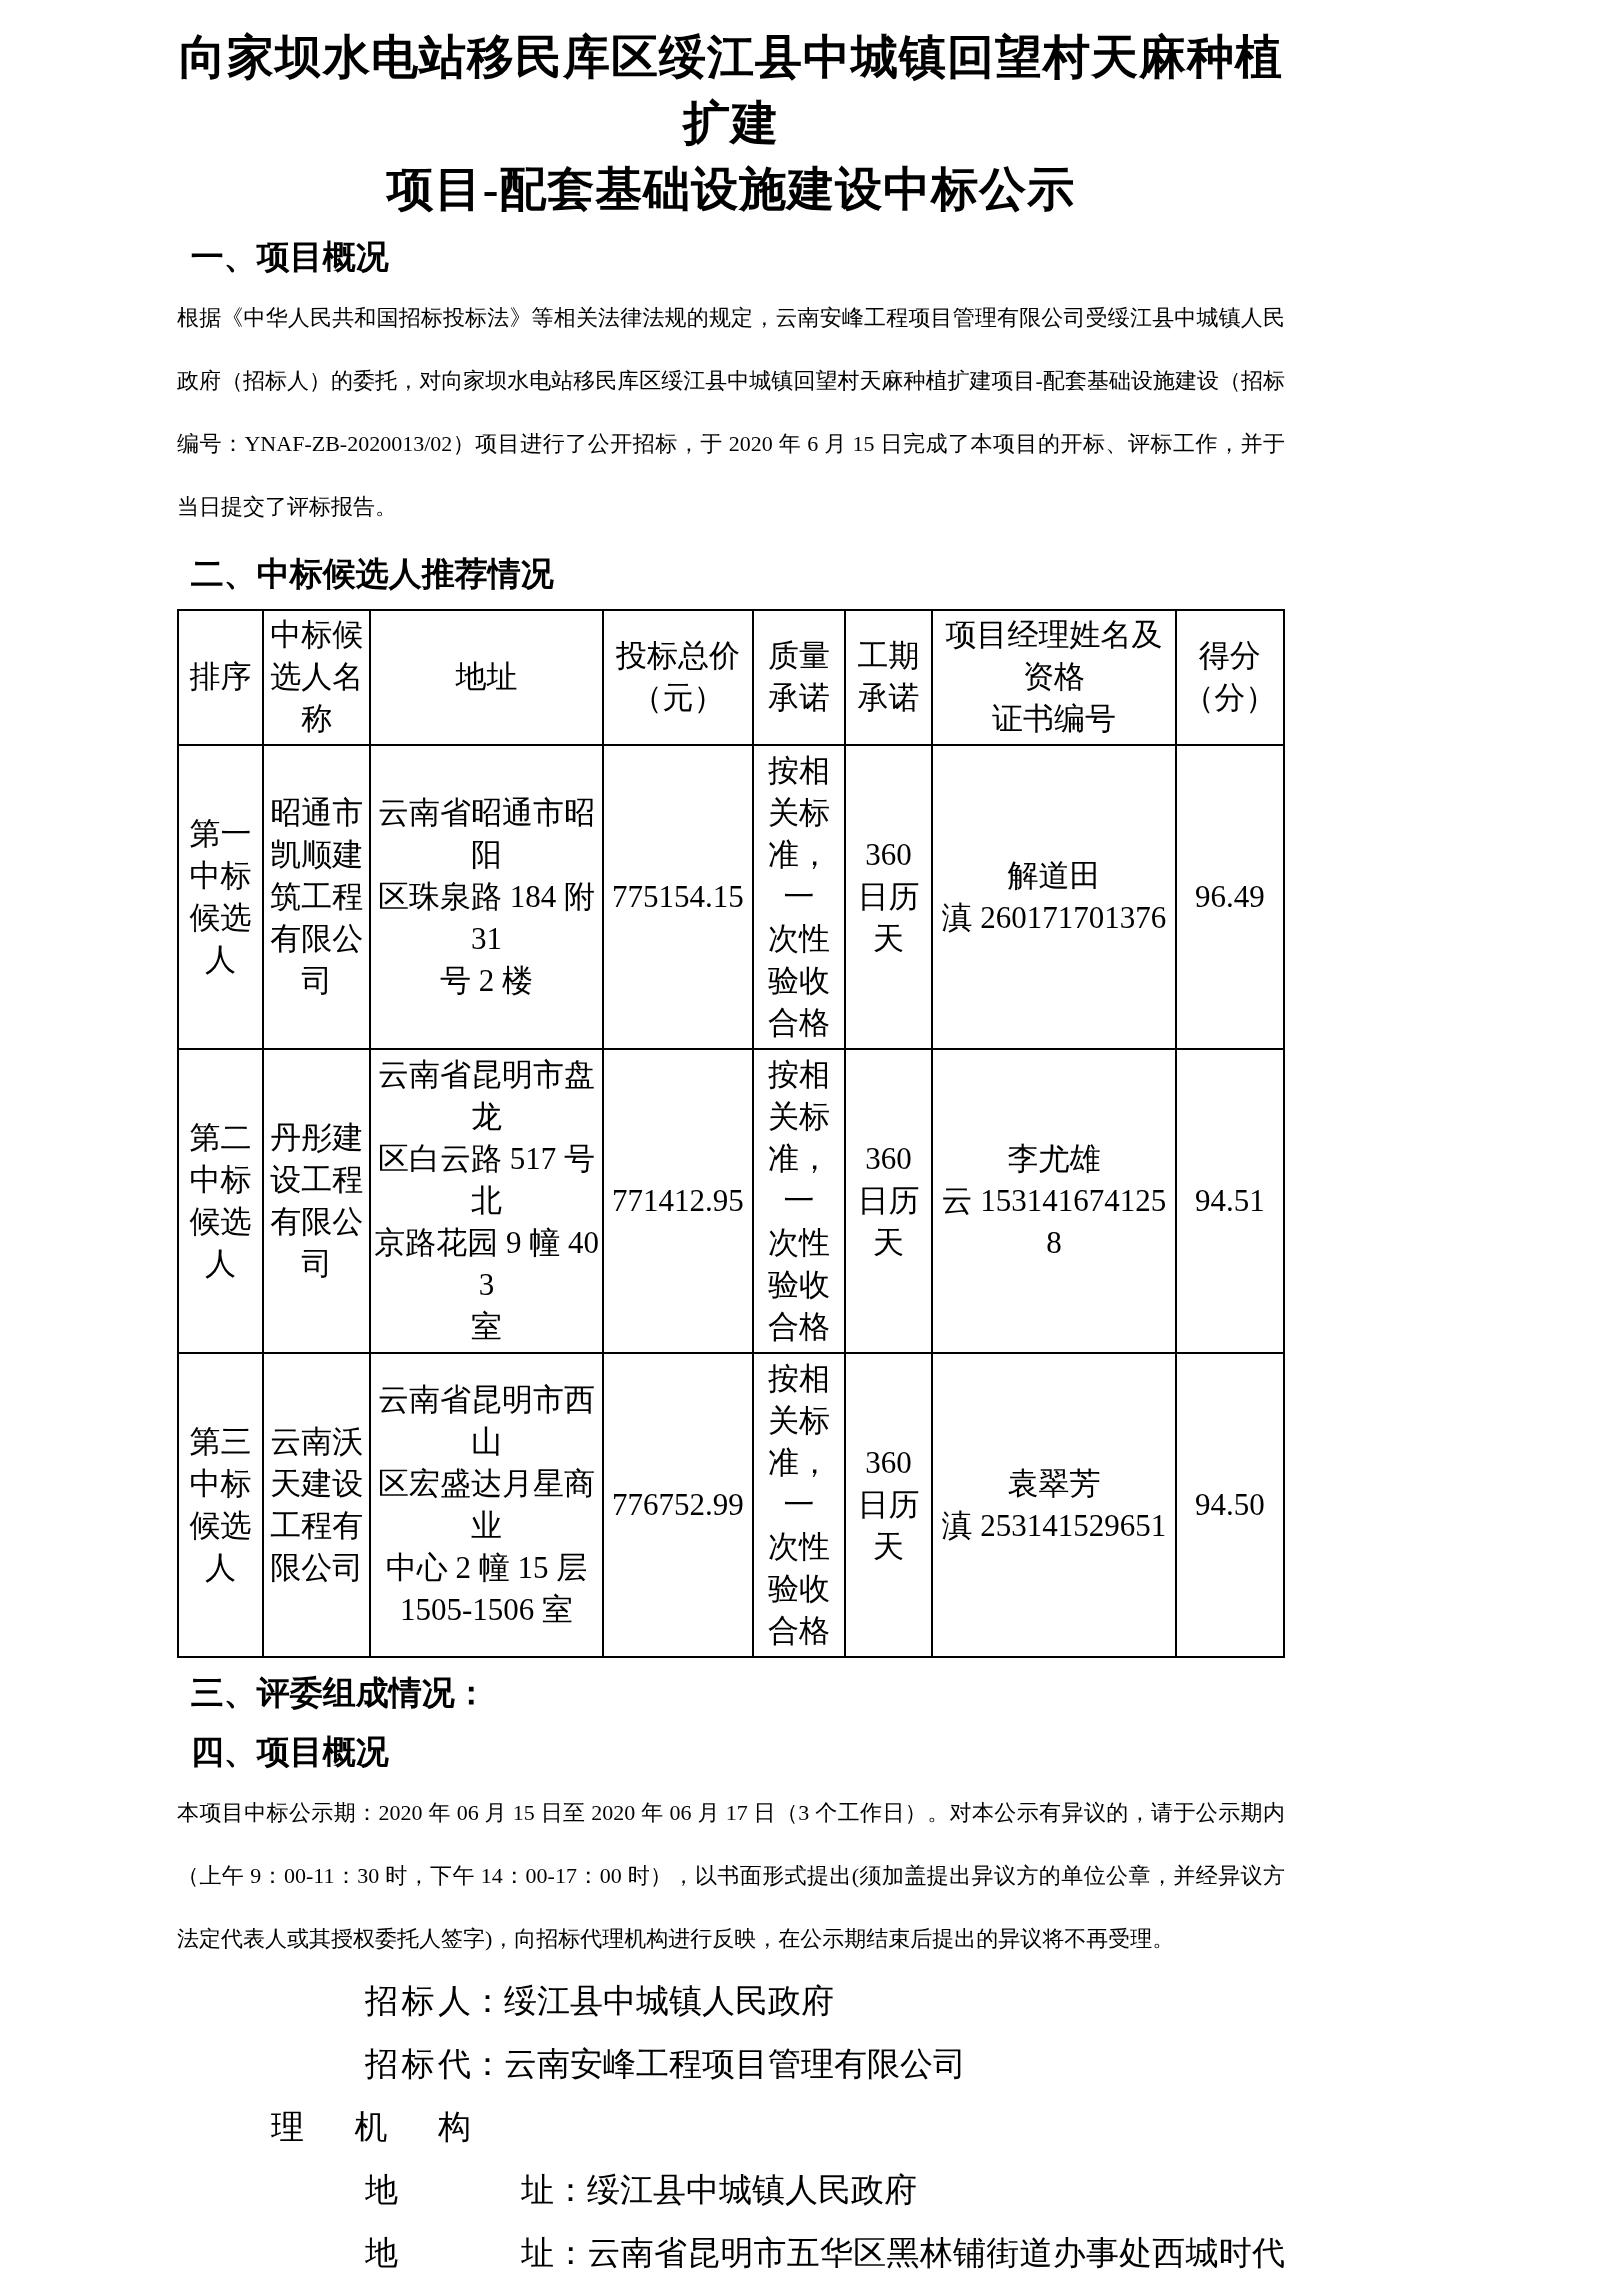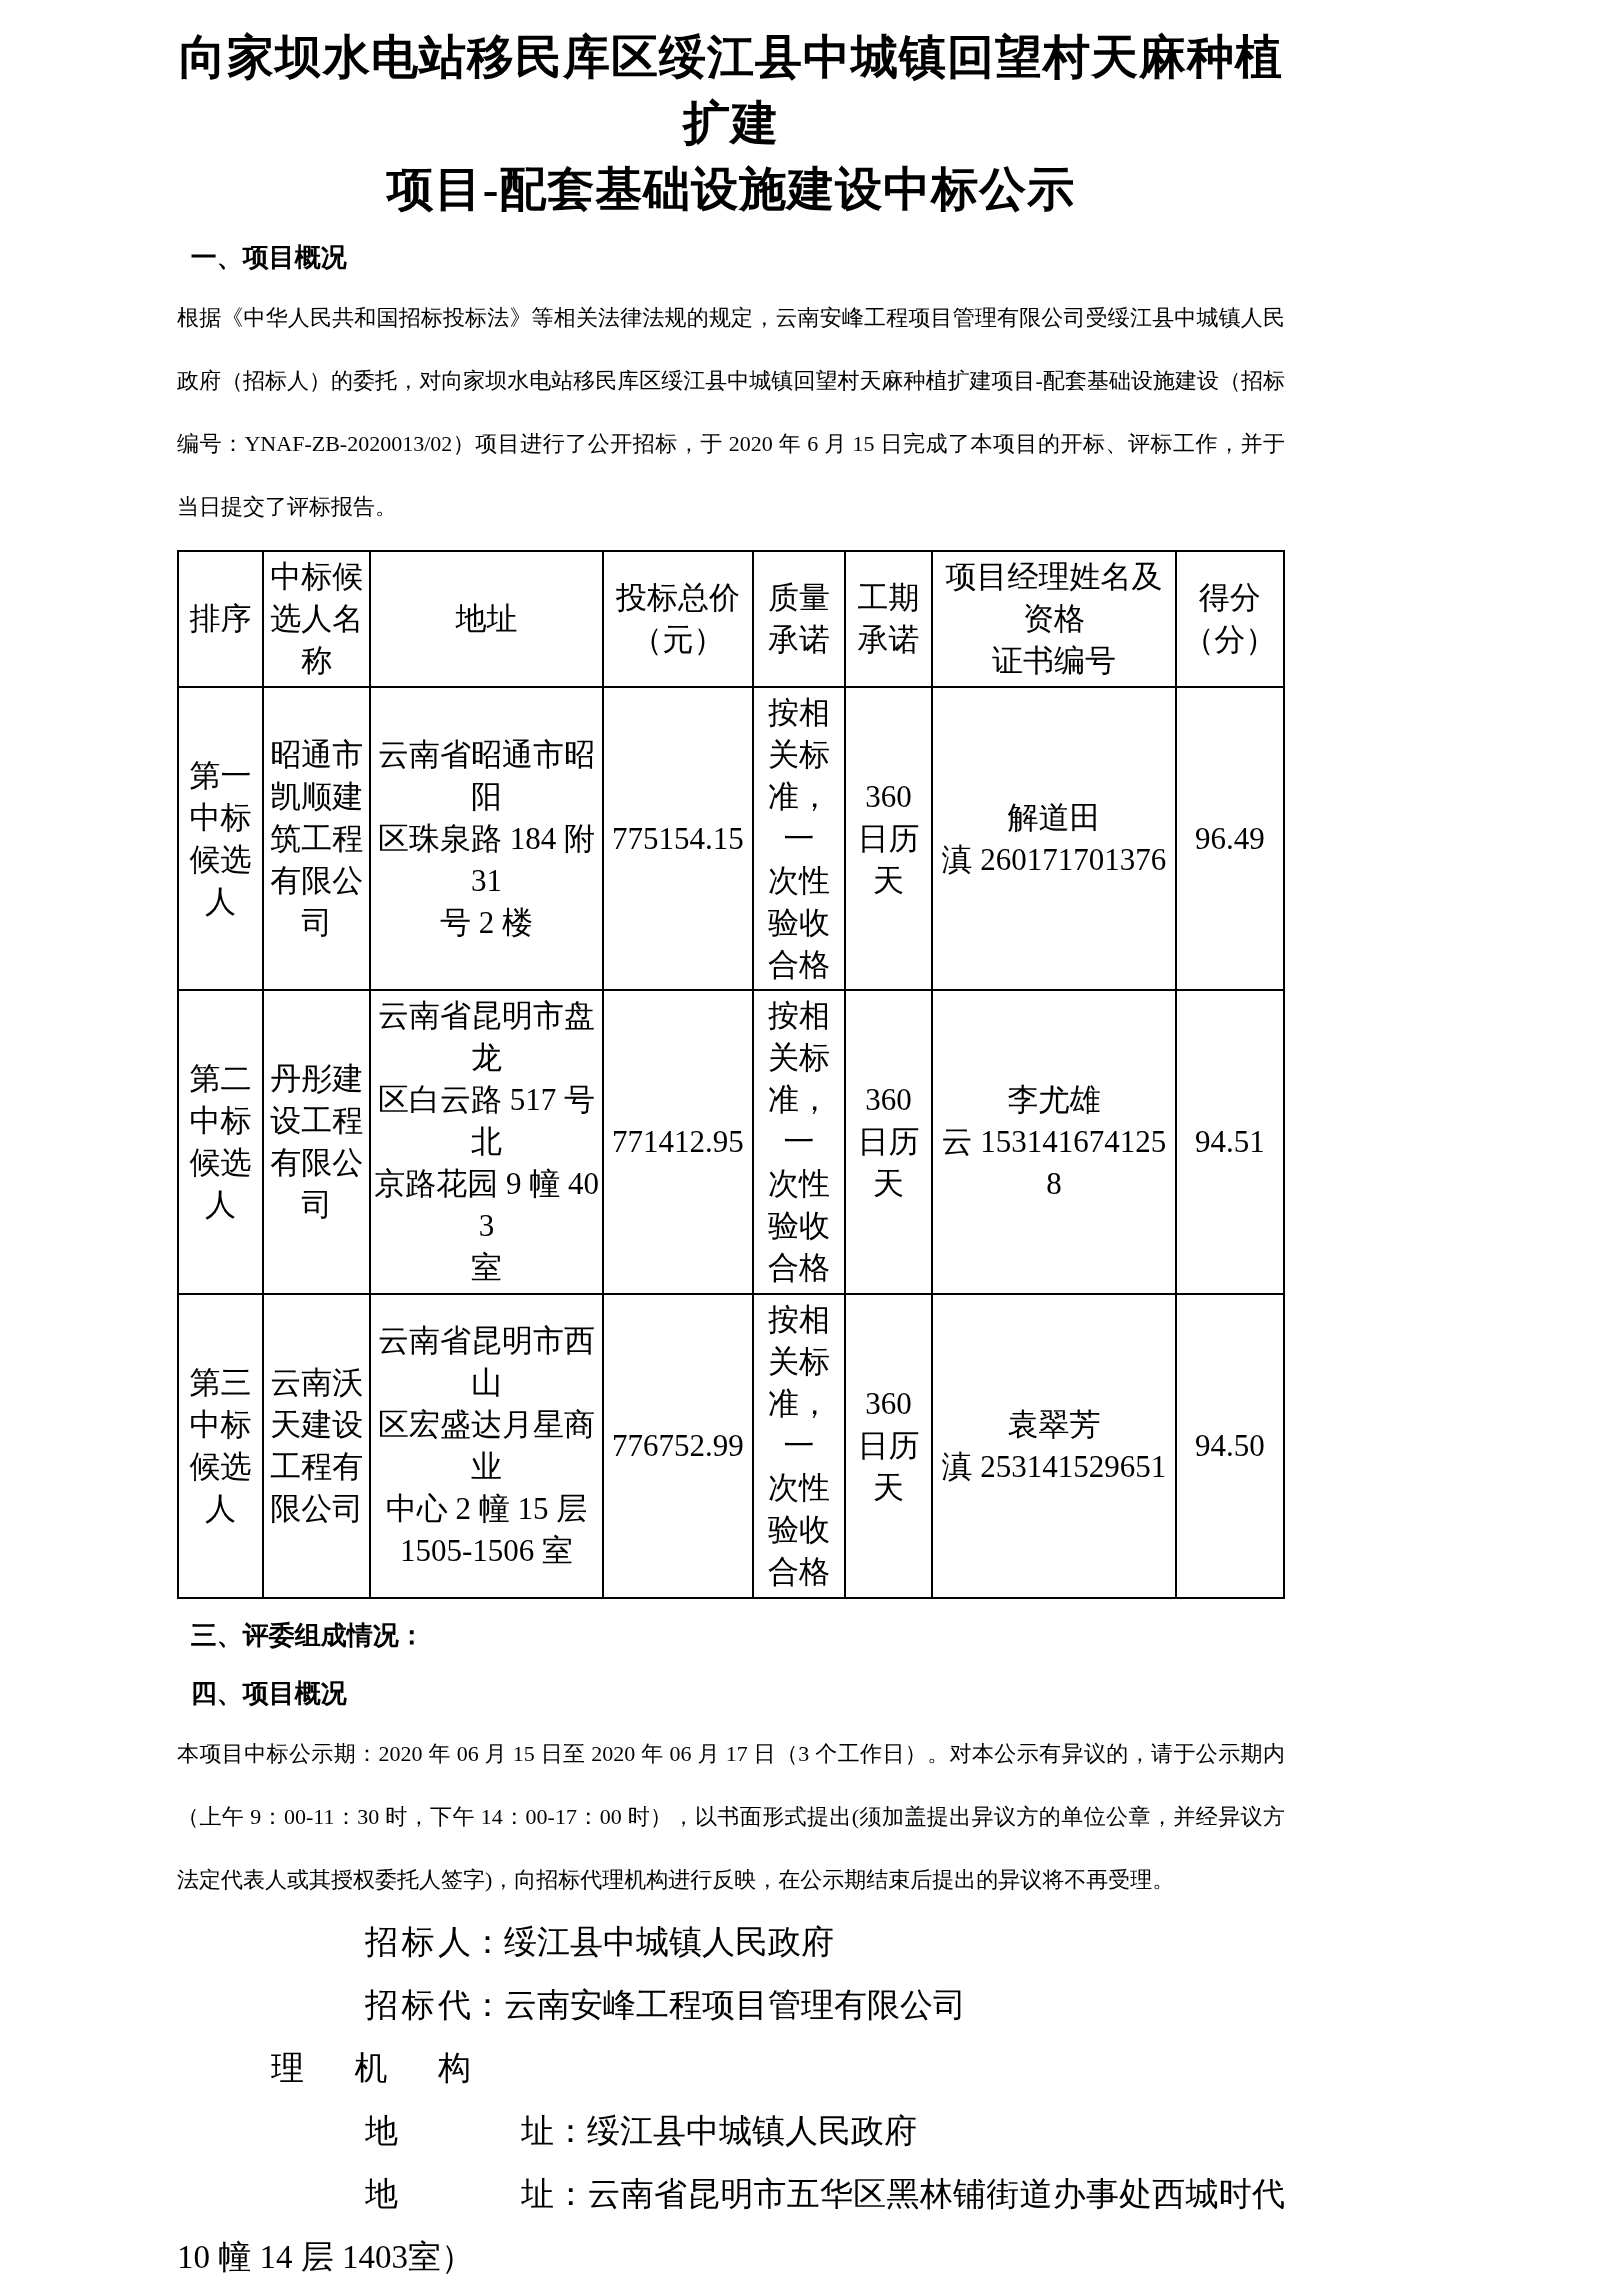--- a/index.html
+++ b/index.html
@@ -21,21 +21,21 @@
     padding: 23.5px 176px 0 177px;
   }
   .doc-title {
     text-align: center;
     font-size: 47px;
     font-weight: bold;
     line-height: 66px;
     letter-spacing: 1px;
   }
   .sec-heading {
-    font-size: 26px;
+    font-size: 33px;
     font-weight: bold;
     line-height: 45px;
     margin: 13.7px 0 5.9px 0;
     padding-left: 13.7px;
   }
   .body-para {
     font-size: 22px;
     line-height: 63px;
     text-align: justify;
     margin: 0;
@@ -87,20 +87,21 @@
 <div class="page">
 
   <div class="doc-title">
     <div>向家坝水电站移民库区绥江县中城镇回望村天麻种植扩建</div>
     <div>项目-配套基础设施建设中标公示</div>
   </div>
 
   <div class="sec-heading">一、项目概况</div>
   <p class="body-para">根据《中华人民共和国招标投标法》等相关法律法规的规定，云南安峰工程项目管理有限公司受绥江县中城镇人民政府（招标人）的委托，对向家坝水电站移民库区绥江县中城镇回望村天麻种植扩建项目-配套基础设施建设（招标编号：YNAF-ZB-2020013/02）项目进行了公开招标，于 2020 年 6 月 15 日完成了本项目的开标、评标工作，并于当日提交了评标报告。</p>
 
+  <div class="sec-heading">二、中标候选人推荐情况</div>
 
   <table class="candidates">
     <colgroup>
       <col class="c1">
         <col class="c2">
         <col class="c3">
         <col class="c4">
       <col class="c5">
         <col class="c6">
         <col class="c7">

